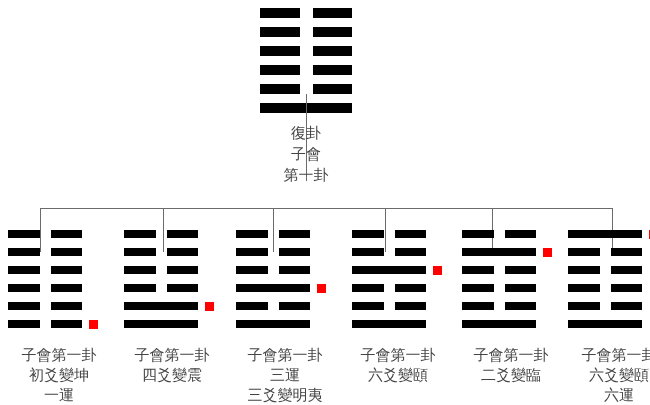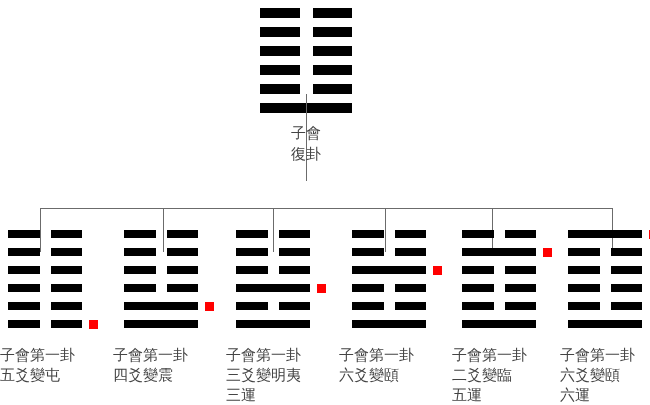--- a/index.html
+++ b/index.html
@@ -53,20 +53,21 @@
   .conn {
     position: absolute;
     background: #6b6b6b;
   }
   .conn.v { width: 1px; }
   .conn.h { height: 1px; }
 
   
   .caption {
     position: absolute;
+    text-align: center;
     line-height: 20px;
     font-size: 15px;
     color: #444444;
     white-space: nowrap;
   }
   .caption div { display: block; }
 
   .root-caption {
     position: absolute;
     text-align: center;
@@ -100,22 +101,23 @@
       <div class="hexline" style="top: 76px;">
         <div class="bar left" style="width: 39.5px; height: 10px;"></div>
         <div class="bar right" style="width: 39.5px; height: 10px;"></div>
       </div>
       <div class="hexline" style="top: 95px;">
         <div class="bar full" style="height: 10px;"></div>
       </div>
     </div>
     <div class="conn v" style="left: 306px; top: 94px; width: 1px; height: 87px;"></div>
     <div class="root-caption" style="left: 216px; top: 123px; width: 180px;">
+      <div>復卦</div>
       <div>子會</div>
-      <div>復卦</div>
+      <div>第一卦</div>
     </div>
     <div class="conn h" style="left: 40px; top: 208px; width: 573px; height: 1px;"></div>
     <div class="conn v" style="left: 40px; top: 208px; width: 1px; height: 44px;"></div>
     <div class="hexagram" style="left: 8px; top: 230px; width: 74px; height: 98px;">
       <div class="hexline" style="top: 0px;">
         <div class="bar left" style="width: 31.5px; height: 8px;"></div>
         <div class="bar right" style="width: 31.5px; height: 8px;"></div>
       </div>
       <div class="hexline" style="top: 18px;">
         <div class="bar left" style="width: 31.5px; height: 8px;"></div>
@@ -134,21 +136,22 @@
         <div class="bar right" style="width: 31.5px; height: 8px;"></div>
       </div>
       <div class="hexline" style="top: 90px;">
         <div class="bar left" style="width: 31.5px; height: 8px;"></div>
         <div class="bar right" style="width: 31.5px; height: 8px;"></div>
       </div>
       <div class="redmark" style="left: 81px; top: 89.5px;"></div>
     </div>
     <div class="caption" style="left: 0px; top: 345px; width: 118px;">
       <div>子會第一卦</div>
-      <div>五爻變屯</div>
+      <div>初爻變坤</div>
+      <div>一運</div>
     </div>
     <div class="conn v" style="left: 163px; top: 208px; width: 1px; height: 44px;"></div>
     <div class="hexagram" style="left: 124px; top: 230px; width: 74px; height: 98px;">
       <div class="hexline" style="top: 0px;">
         <div class="bar left" style="width: 31.5px; height: 8px;"></div>
         <div class="bar right" style="width: 31.5px; height: 8px;"></div>
       </div>
       <div class="hexline" style="top: 18px;">
         <div class="bar left" style="width: 31.5px; height: 8px;"></div>
         <div class="bar right" style="width: 31.5px; height: 8px;"></div>
@@ -194,22 +197,22 @@
         <div class="bar left" style="width: 31.5px; height: 8px;"></div>
         <div class="bar right" style="width: 31.5px; height: 8px;"></div>
       </div>
       <div class="hexline" style="top: 90px;">
         <div class="bar full" style="height: 8px;"></div>
       </div>
       <div class="redmark" style="left: 81px; top: 53.5px;"></div>
     </div>
     <div class="caption" style="left: 226px; top: 345px; width: 118px;">
       <div>子會第一卦</div>
+      <div>三運</div>
       <div>三爻變明夷</div>
-      <div>三運</div>
     </div>
     <div class="conn v" style="left: 385px; top: 208px; width: 1px; height: 44px;"></div>
     <div class="hexagram" style="left: 352px; top: 230px; width: 74px; height: 98px;">
       <div class="hexline" style="top: 0px;">
         <div class="bar left" style="width: 31.5px; height: 8px;"></div>
         <div class="bar right" style="width: 31.5px; height: 8px;"></div>
       </div>
       <div class="hexline" style="top: 18px;">
         <div class="bar left" style="width: 31.5px; height: 8px;"></div>
         <div class="bar right" style="width: 31.5px; height: 8px;"></div>
@@ -256,21 +259,20 @@
         <div class="bar right" style="width: 31.5px; height: 8px;"></div>
       </div>
       <div class="hexline" style="top: 90px;">
         <div class="bar full" style="height: 8px;"></div>
       </div>
       <div class="redmark" style="left: 81px; top: 17.5px;"></div>
     </div>
     <div class="caption" style="left: 452px; top: 345px; width: 118px;">
       <div>子會第一卦</div>
       <div>二爻變臨</div>
-      <div>五運</div>
     </div>
     <div class="conn v" style="left: 612px; top: 208px; width: 1px; height: 44px;"></div>
     <div class="hexagram" style="left: 568px; top: 230px; width: 74px; height: 98px;">
       <div class="hexline" style="top: 0px;">
         <div class="bar full" style="height: 8px;"></div>
       </div>
       <div class="hexline" style="top: 18px;">
         <div class="bar left" style="width: 31.5px; height: 8px;"></div>
         <div class="bar right" style="width: 31.5px; height: 8px;"></div>
       </div>

